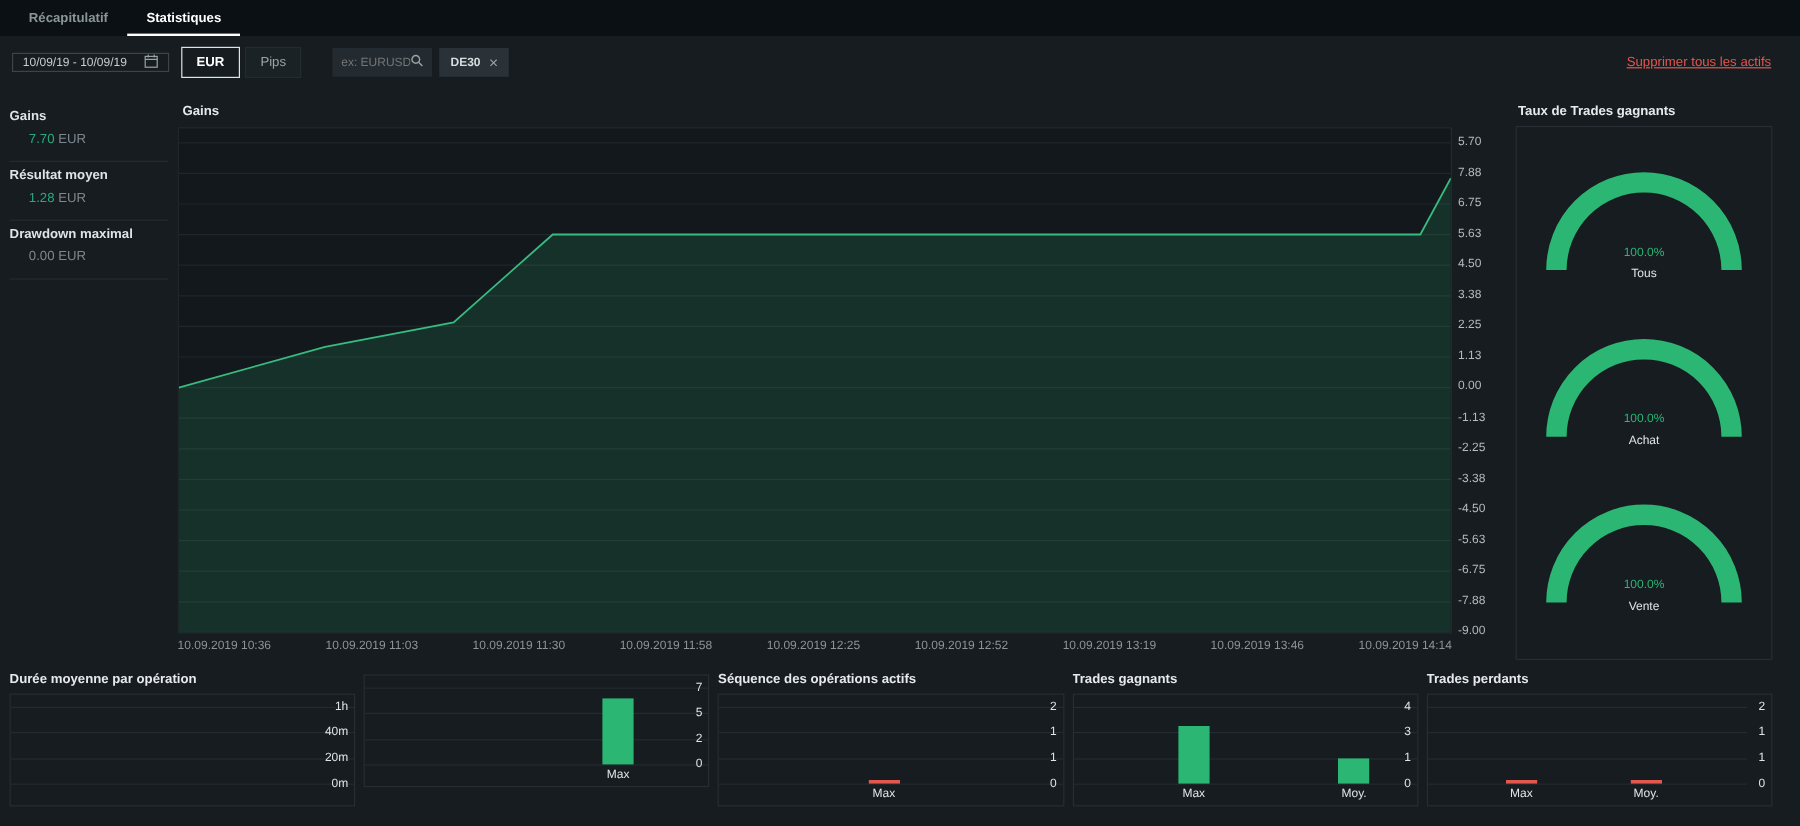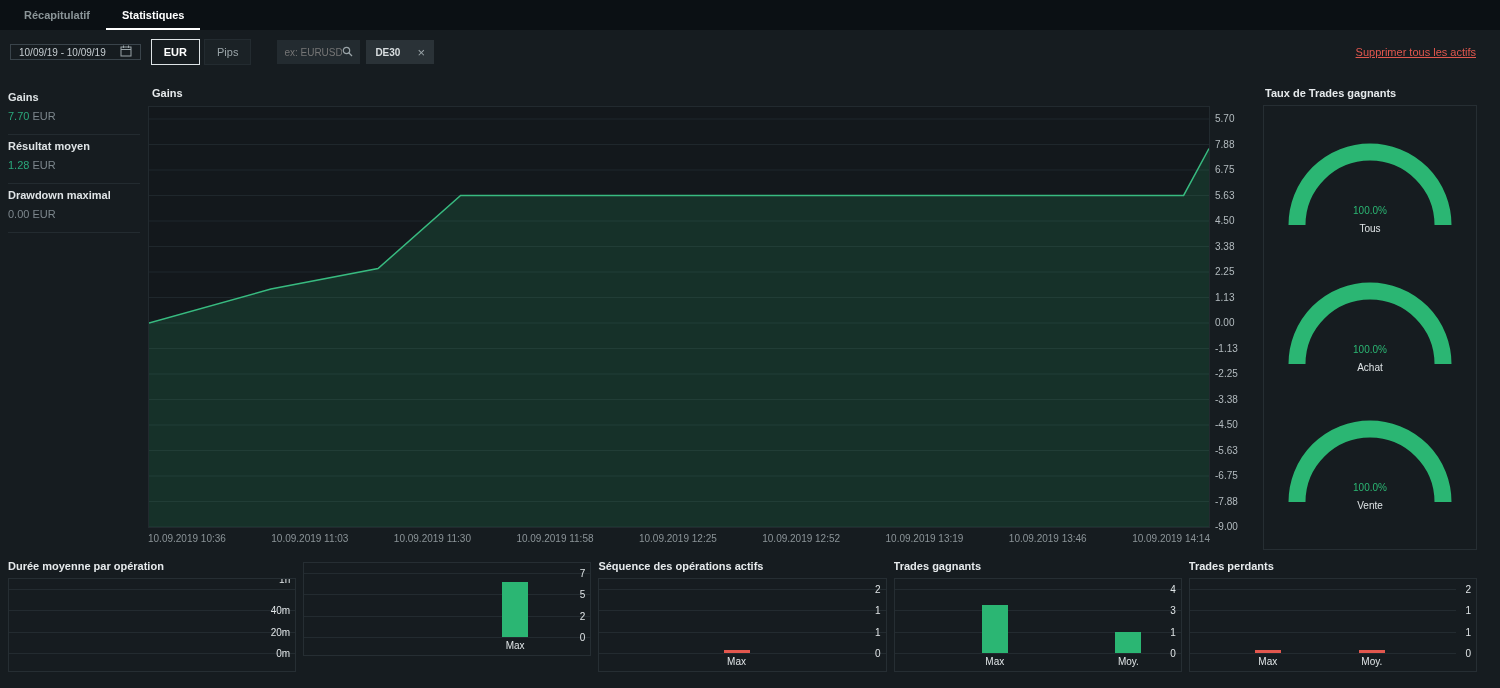--- a/index.html
+++ b/index.html
@@ -11,29 +11,29 @@
   .tab.active{color:#ffffff;}
   .tab.active::after{content:"";position:absolute;left:0;right:0;bottom:0;height:2px;background:#ffffff;}
 
   .toolbar{position:absolute;top:30px;left:0;width:1500px;height:44px;display:flex;align-items:center;padding:0 10px;}
   .datebox{display:flex;align-items:center;gap:14px;border:1px solid #3a444b;height:16px;padding:0 8px;font-size:10px;color:#c6cdd1;cursor:pointer;background:transparent;}
   .btn{height:26px;display:flex;align-items:center;justify-content:center;font-size:11px;padding:0 12px;cursor:pointer;background:transparent;border:0;font-family:inherit;}
   .btn-eur{border:1px solid #dde3e6;color:#ffffff;font-weight:bold;margin-left:10px;}
   .btn-pips{background:#1b2226;color:#9aa4a8;border:1px solid #232b30;margin-left:4px;}
   .search{display:flex;align-items:center;background:#232b30;height:24px;padding:0 7px;margin-left:26px;}
   .search input{background:transparent;border:0;outline:0;color:#aab3b7;font-size:10px;width:58px;font-family:inherit;}
-  .chip{display:flex;align-items:center;gap:17px;background:#2a3237;height:24px;padding:0 9px;font-size:10px;color:#d9dee0;font-weight:bold;margin-left:6px;cursor:pointer;}
+  .chip{display:flex;align-items:center;gap:7px;background:#2a3237;height:24px;padding:0 9px;font-size:10px;color:#d9dee0;font-weight:bold;margin-left:6px;cursor:pointer;}
   .chip .x{color:#9aa4a8;font-size:13px;font-weight:normal;cursor:pointer;line-height:1;}
   .remove-link{margin-left:auto;margin-right:14px;font-size:11px;color:#e2574e;text-decoration:underline;cursor:pointer;}
 
   .sidebar{position:absolute;left:8px;top:86px;width:132px;}
   .stat{padding-top:5px;height:49px;border-bottom:1px solid #232b30;}
   .stat-label{font-size:11px;font-weight:bold;color:#dfe4e6;margin-bottom:7px;}
   .stat-value{font-size:11px;color:#7d878d;}
-  .stat-value .num{color:#7d878d;}
+  .stat-value .num{color:#7d878d;margin-left:16px;}
   .stat-value.hl .num{color:#2aa87b;}
 
   .chart-title{position:absolute;left:152px;top:87px;font-size:11px;font-weight:bold;color:#e6eaec;}
   .plot{position:absolute;left:148px;top:106px;width:1062px;height:422px;background:#13181c;border:1px solid #222a2f;}
   .ylabels{position:absolute;left:1215px;top:106px;width:34px;height:422px;}
   .ylabel{position:absolute;left:0;transform:translateY(-50%);font-size:10px;color:#b3bbbf;white-space:nowrap;}
   .xlabels{position:absolute;left:148px;top:533px;width:1062px;display:flex;justify-content:space-between;}
   .xlabel{font-size:10px;color:#8b9498;white-space:nowrap;}
 
   .gauges-title{position:absolute;left:1265px;top:87px;font-size:11px;font-weight:bold;color:#e6eaec;}
@@ -181,21 +181,21 @@
       <div class="pct">100.0%</div>
       <div class="glabel">Vente</div>
     </div>
   </div>
 
 <div class="bottom" id="bottom">
     <div class="bpanel">
       <div class="btitle">Durée moyenne par opération</div>
       <div class="bchart">
         <div class="gline" style="top: 10px; width: 1447px;"></div>
-        <div class="btick" style="top: 0; right: 5px;">1h</div>
+        <div class="btick" style="top: 10px; right: 5px;">1h</div>
         <div class="gline" style="top: 31.3px; width: 1447px;"></div>
         <div class="btick" style="top: 31.3px; right: 5px;">40m</div>
         <div class="gline" style="top: 52.7px; width: 1447px;"></div>
         <div class="btick" style="top: 52.7px; right: 5px;">20m</div>
         <div class="gline" style="top: 74px; width: 1447px;"></div>
         <div class="btick" style="top: 74px; right: 5px;">0m</div>
       </div>
     </div>
     <div class="bpanel">
       <div class="bchart">

